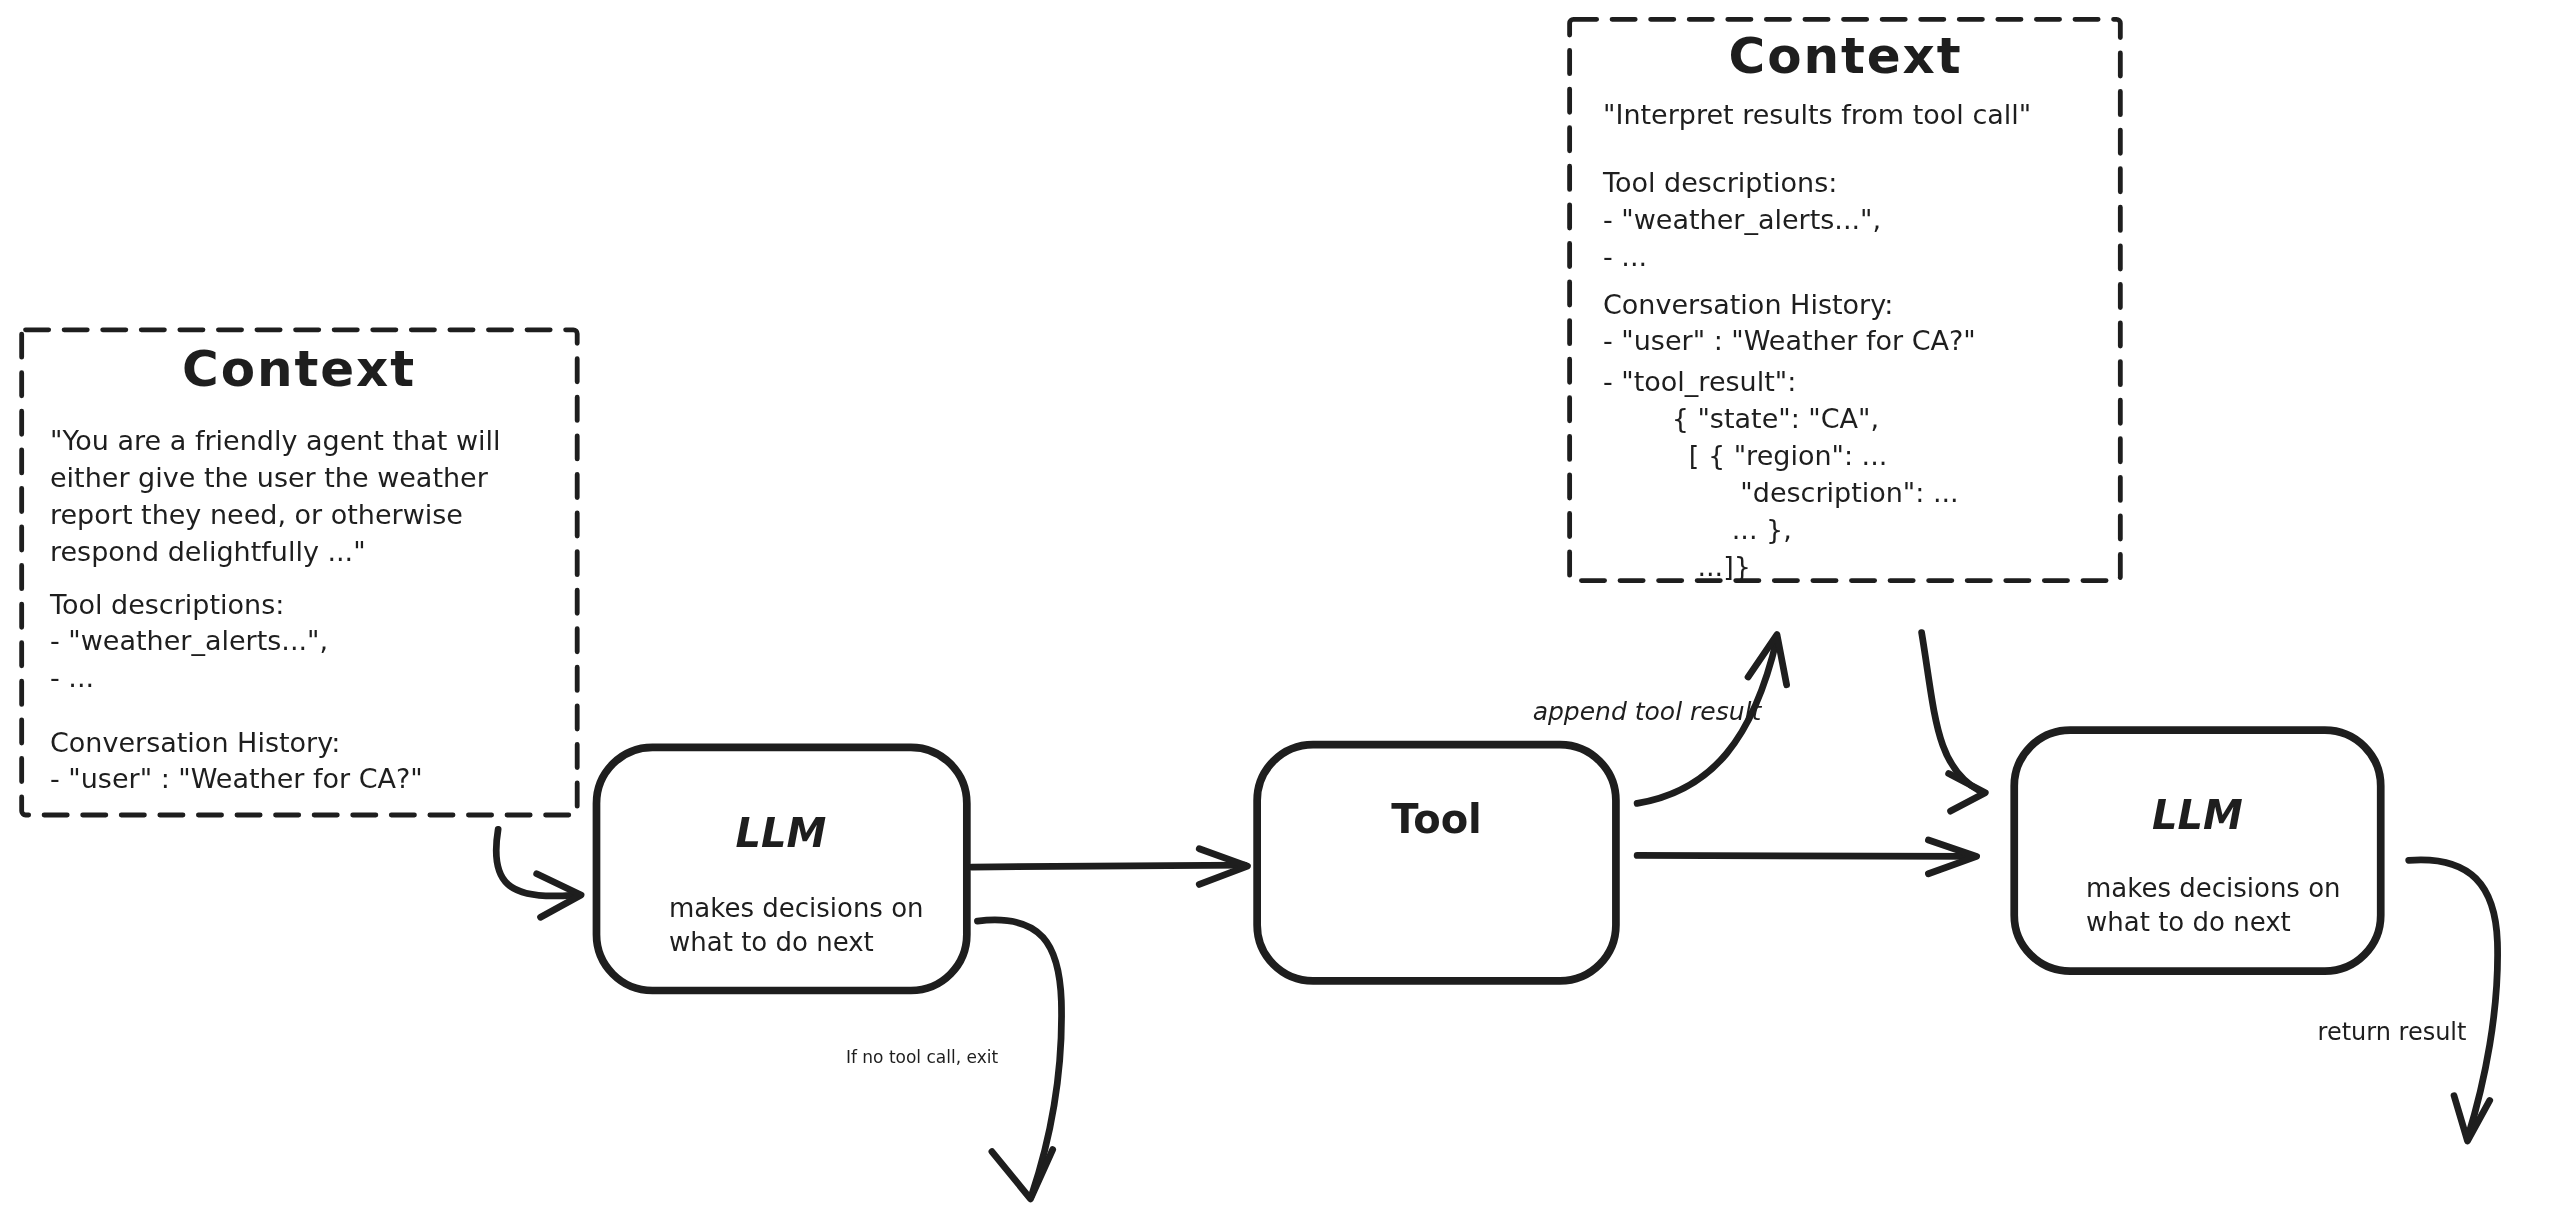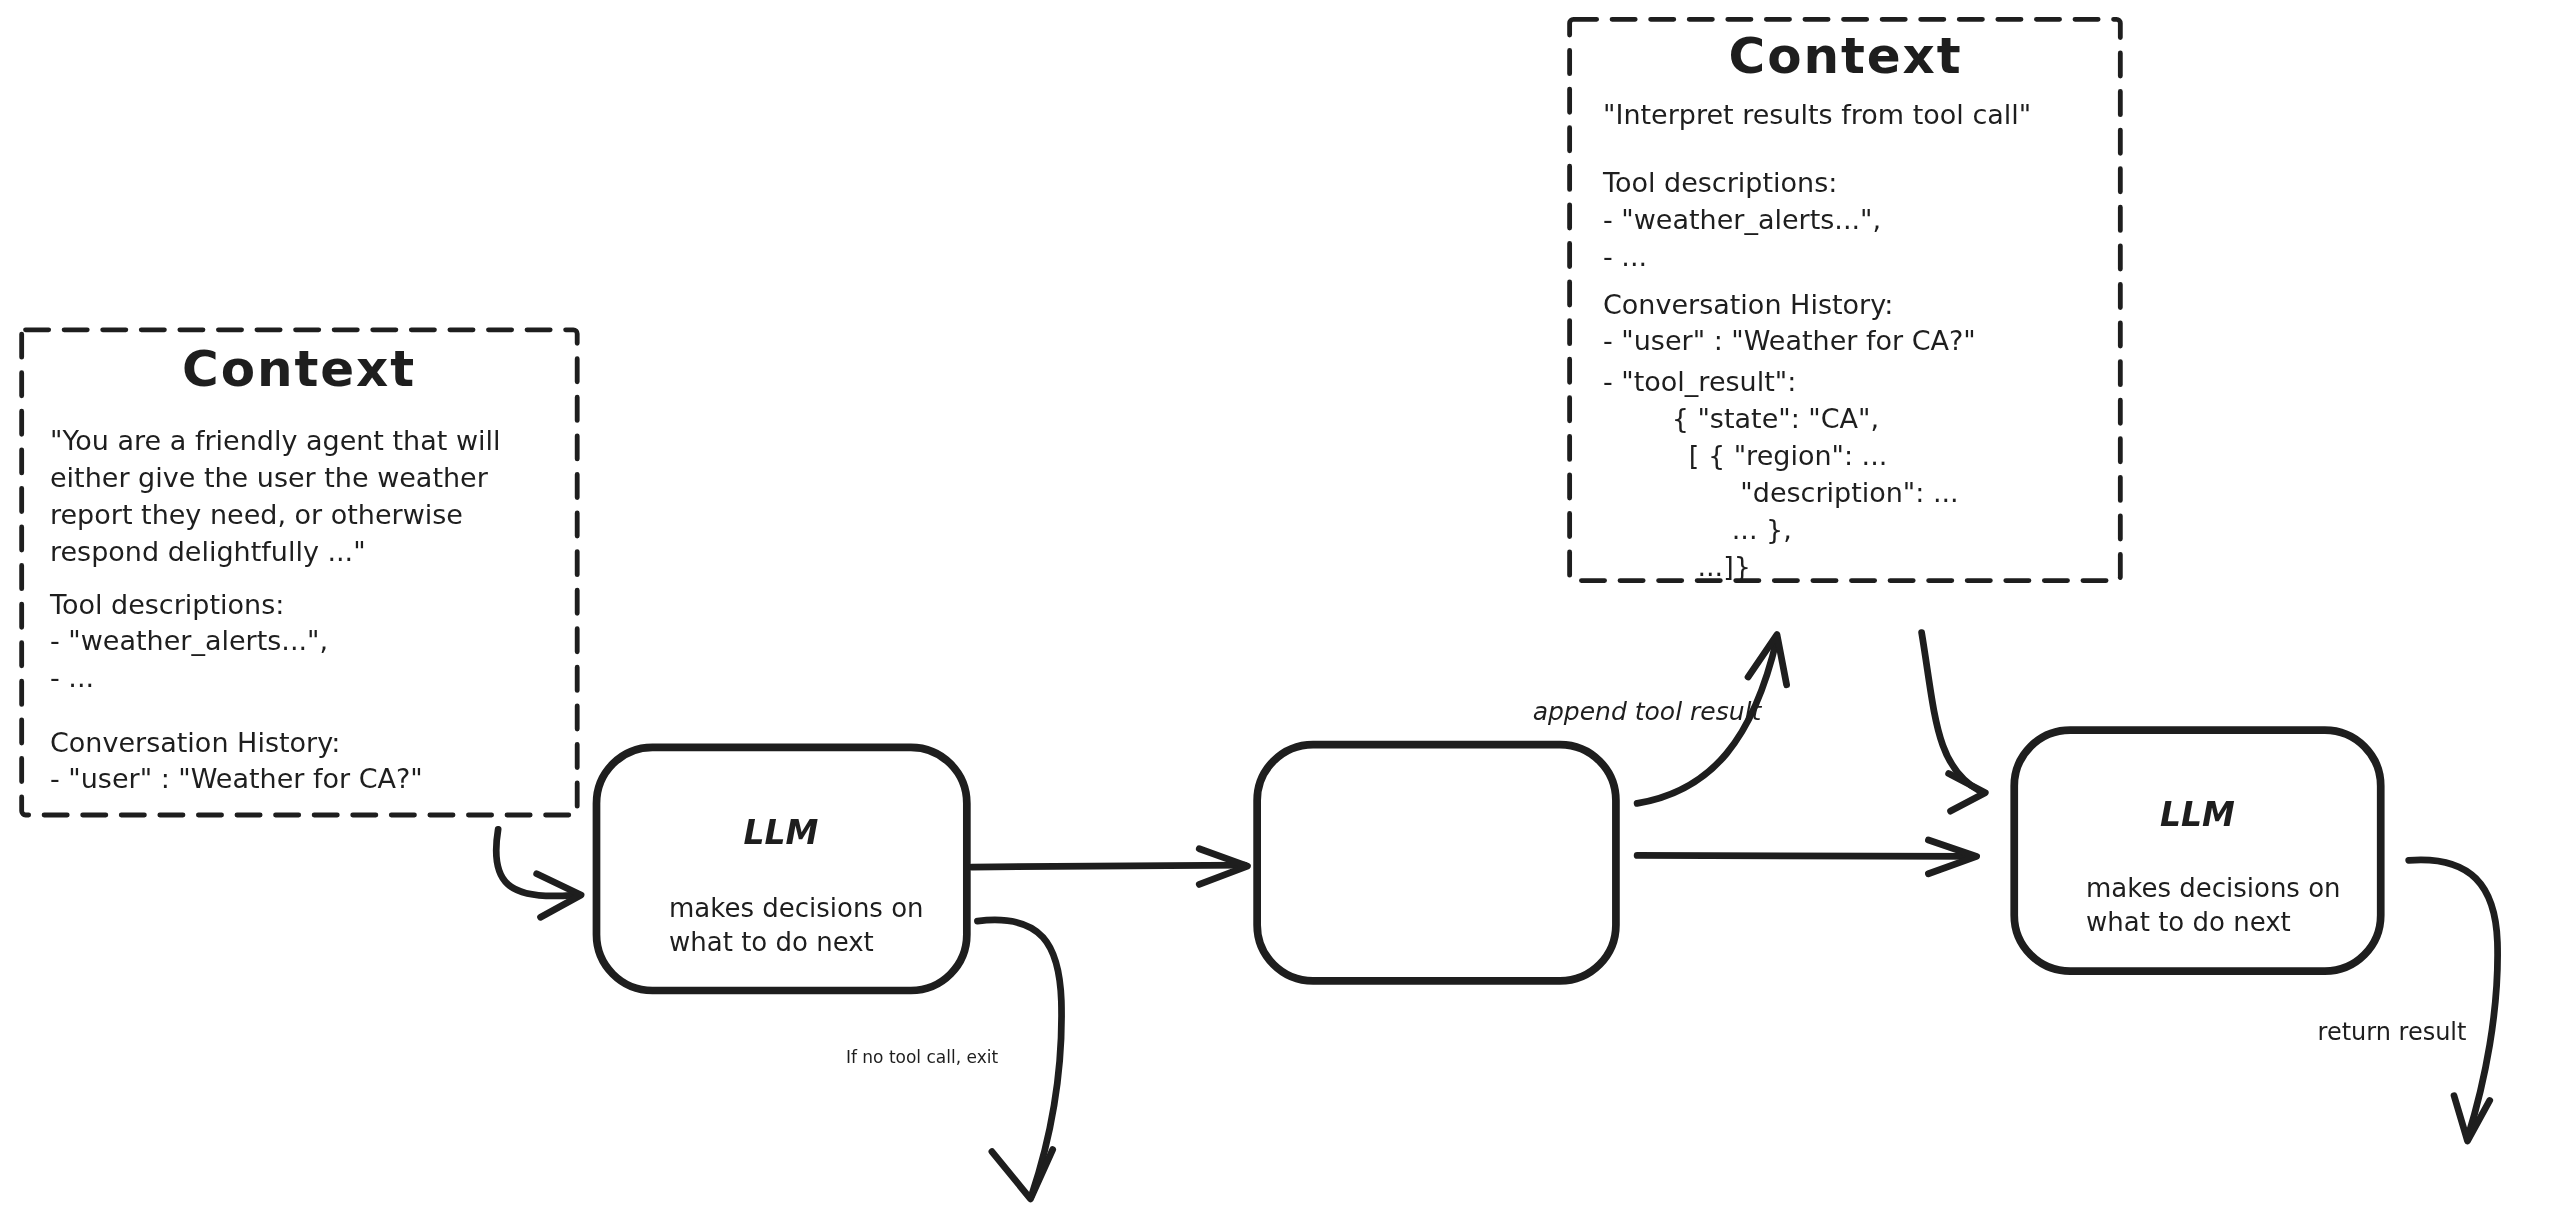--- a/index.html
+++ b/index.html
@@ -11,21 +11,21 @@
     color:#1e1e1e;
     overflow:hidden;
   }
   #shapes{position:absolute;left:0;top:0;width:2576px;height:1221px;}
   .txt{position:absolute;white-space:pre;line-height:37px;font-size:27px;color:#1e1e1e;}
   .ctx-title{
     position:absolute;text-align:center;font-size:50px;font-weight:700;
     letter-spacing:1.9px;line-height:58px;color:#1e1e1e;
   }
   .node-title{
-    position:absolute;text-align:center;font-size:33px;font-weight:700;
+    position:absolute;text-align:center;font-size:40px;font-weight:700;
     line-height:52px;color:#1e1e1e;
   }
   .node-title.italic{font-style:italic;}
   .node-sub{position:absolute;white-space:pre;font-size:26px;line-height:34px;color:#1e1e1e;}
   .edge-label{
     position:absolute;transform:translateX(-50%);
     font-size:25px;line-height:29px;white-space:pre;color:#1e1e1e;
   }
 </style>
 </head>
@@ -102,20 +102,21 @@
         { "state": "CA",
           [ { "region": ...
                 "description": ...
                ... },
            ...]}</div>
 
   <div class="node-title italic" style="left:596px;top:807px;width:370px;">LLM</div>
   <div class="node-sub" style="left:669px;top:891px;">makes decisions on
 what to do next</div>
 
+  <div class="node-title" style="left:1257px;top:793px;width:359px;">Tool</div>
 
   <div class="node-title italic" style="left:2014px;top:789px;width:367px;">LLM</div>
   <div class="node-sub" style="left:2086px;top:871px;">makes decisions on
 what to do next</div>
 
   <div class="edge-label" style="left:1647px;top:697px;font-style:italic;">append tool result</div>
   <div class="edge-label" style="left:922px;top:1043px;font-size:17px;">If no tool call, exit</div>
   <div class="edge-label" style="left:2392px;top:1018px;font-size:24px;">return result</div>
 
 </div>

